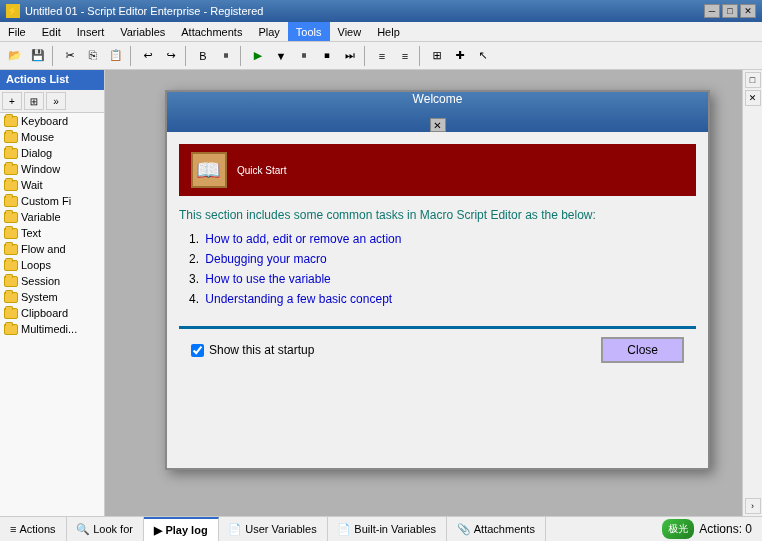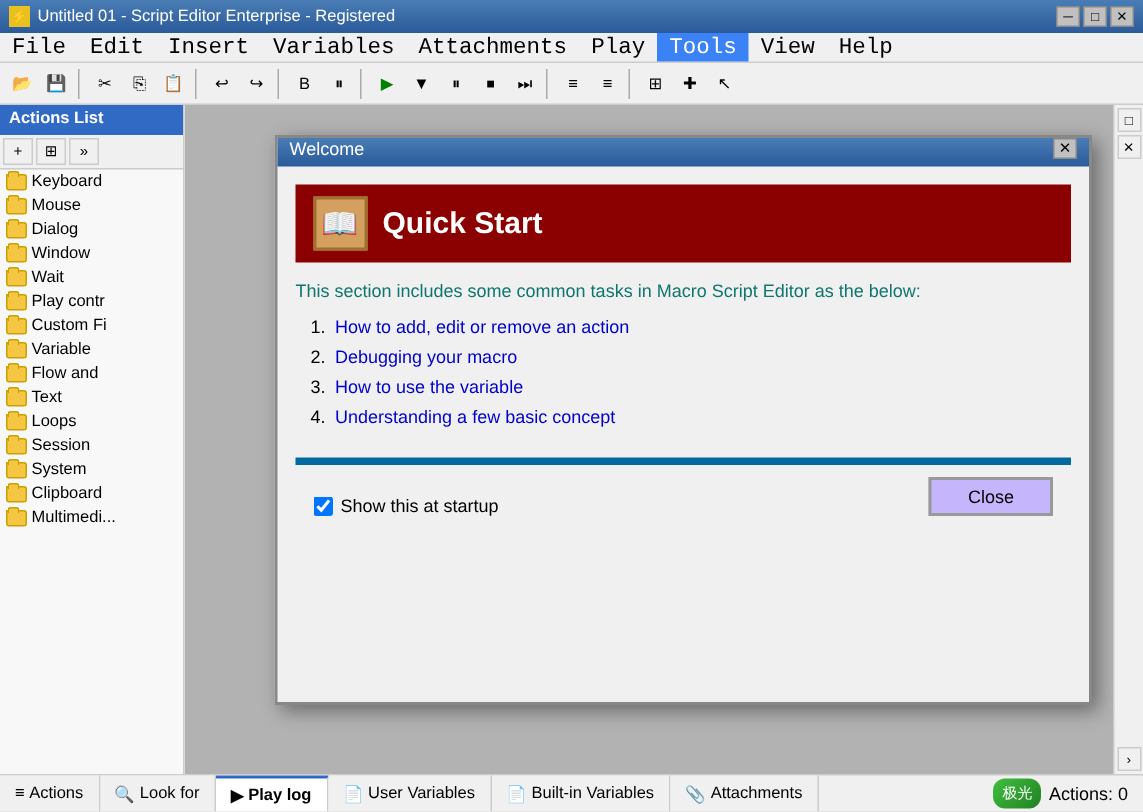--- a/index.html
+++ b/index.html
@@ -48,22 +48,21 @@
       color: #000;
     }
 
     
     .menu-bar {
       background: #f0f0f0;
       height: 20px;
       display: flex;
       align-items: center;
       border-bottom: 1px solid #ccc;
-      font-size: 15px;
-      font-family: Liberation Mono, monospace;
+      font-size: 11px;
     }
     .menu-item {
       padding: 2px 8px;
       cursor: pointer;
       height: 100%;
       display: flex;
       align-items: center;
     }
     .menu-item.active { background: #3b82f6; color: white; }
 
@@ -92,21 +91,21 @@
 
     
     .main-layout {
       display: flex;
       height: calc(541px - 22px - 20px - 28px - 25px);
       position: relative;
     }
 
     
     .sidebar {
-      width: 123px;
+      width: 105px;
       background: #f8f8f8;
       border-right: 1px solid #ccc;
       overflow: hidden;
       flex-shrink: 0;
     }
     .sidebar-header {
       background: #316ac5;
       color: white;
       font-size: 11px;
       font-weight: bold;
@@ -252,24 +251,26 @@
     .modal {
       background: #f0f0f0;
       border: 2px solid #888;
       box-shadow: 4px 4px 12px rgba(0,0,0,0.4);
       width: 545px;
       min-height: 380px;
     }
     .modal-title-bar {
       background: linear-gradient(to bottom, #4a7db5, #2a5a9a);
       color: white;
-      height: 19px;
-      display: flex;
+      height: 40px;
+      display: flex;
+      align-items: center;
       padding: 0 8px;
       font-size: 12px;
+      flex-direction: column;
     }
     .modal-title { flex: 1; }
     .modal-close-btn {
       width: 16px;
       height: 14px;
       background: #c0c0c0;
       border: 1px solid #888;
       font-size: 10px;
       cursor: pointer;
       display: flex;
@@ -292,46 +293,46 @@
       height: 36px;
       background: #d4a060;
       border: 2px solid #a07030;
       display: flex;
       align-items: center;
       justify-content: center;
       font-size: 20px;
       color: #5a3010;
     }
     .modal-header-title {
-      font-size: 20px;
-      font-weight: bold;
+      font-size: 10px;
+      font-weight: normal;
       color: white;
     }
     .modal-desc {
       font-size: 12px;
       margin-bottom: 10px;
       color: #0f766e;
     }
     .link-list {
       list-style: none;
       padding-left: 10px;
     }
     .link-list li {
       margin-bottom: 6px;
       font-size: 12px;
       color: #0000cc;
       cursor: pointer;
     }
     .link-list li span.num { color: #000; margin-right: 3px; }
     .modal-footer {
       display: flex;
-      align-items: flex-end;
+      align-items: center;
       justify-content: space-between;
       padding: 8px 12px;
-      border-top: 5px solid #0369a1;
+      border-top: 3px solid #0369a1;
       margin-top: 20px;
     }
     .checkbox-row {
       display: flex;
       align-items: center;
       gap: 5px;
       font-size: 12px;
     }
     .close-btn {
       background: #c4b5fd;
@@ -426,37 +427,33 @@
       <div class="sidebar-item">
         <div class="folder-icon"></div>
         <span>Window</span>
       </div>
       <div class="sidebar-item">
         <div class="folder-icon"></div>
         <span>Wait</span>
       </div>
       <div class="sidebar-item">
         <div class="folder-icon"></div>
-        <span>Play contr</span>
-      </div>
-      <div class="sidebar-item">
-        <div class="folder-icon"></div>
         <span>Custom Fi</span>
       </div>
       <div class="sidebar-item">
         <div class="folder-icon"></div>
         <span>Variable</span>
       </div>
       <div class="sidebar-item">
         <div class="folder-icon"></div>
+        <span>Text</span>
+      </div>
+      <div class="sidebar-item">
+        <div class="folder-icon"></div>
         <span>Flow and</span>
-      </div>
-      <div class="sidebar-item">
-        <div class="folder-icon"></div>
-        <span>Text</span>
       </div>
       <div class="sidebar-item">
         <div class="folder-icon"></div>
         <span>Loops</span>
       </div>
       <div class="sidebar-item">
         <div class="folder-icon"></div>
         <span>Session</span>
       </div>
       <div class="sidebar-item">

